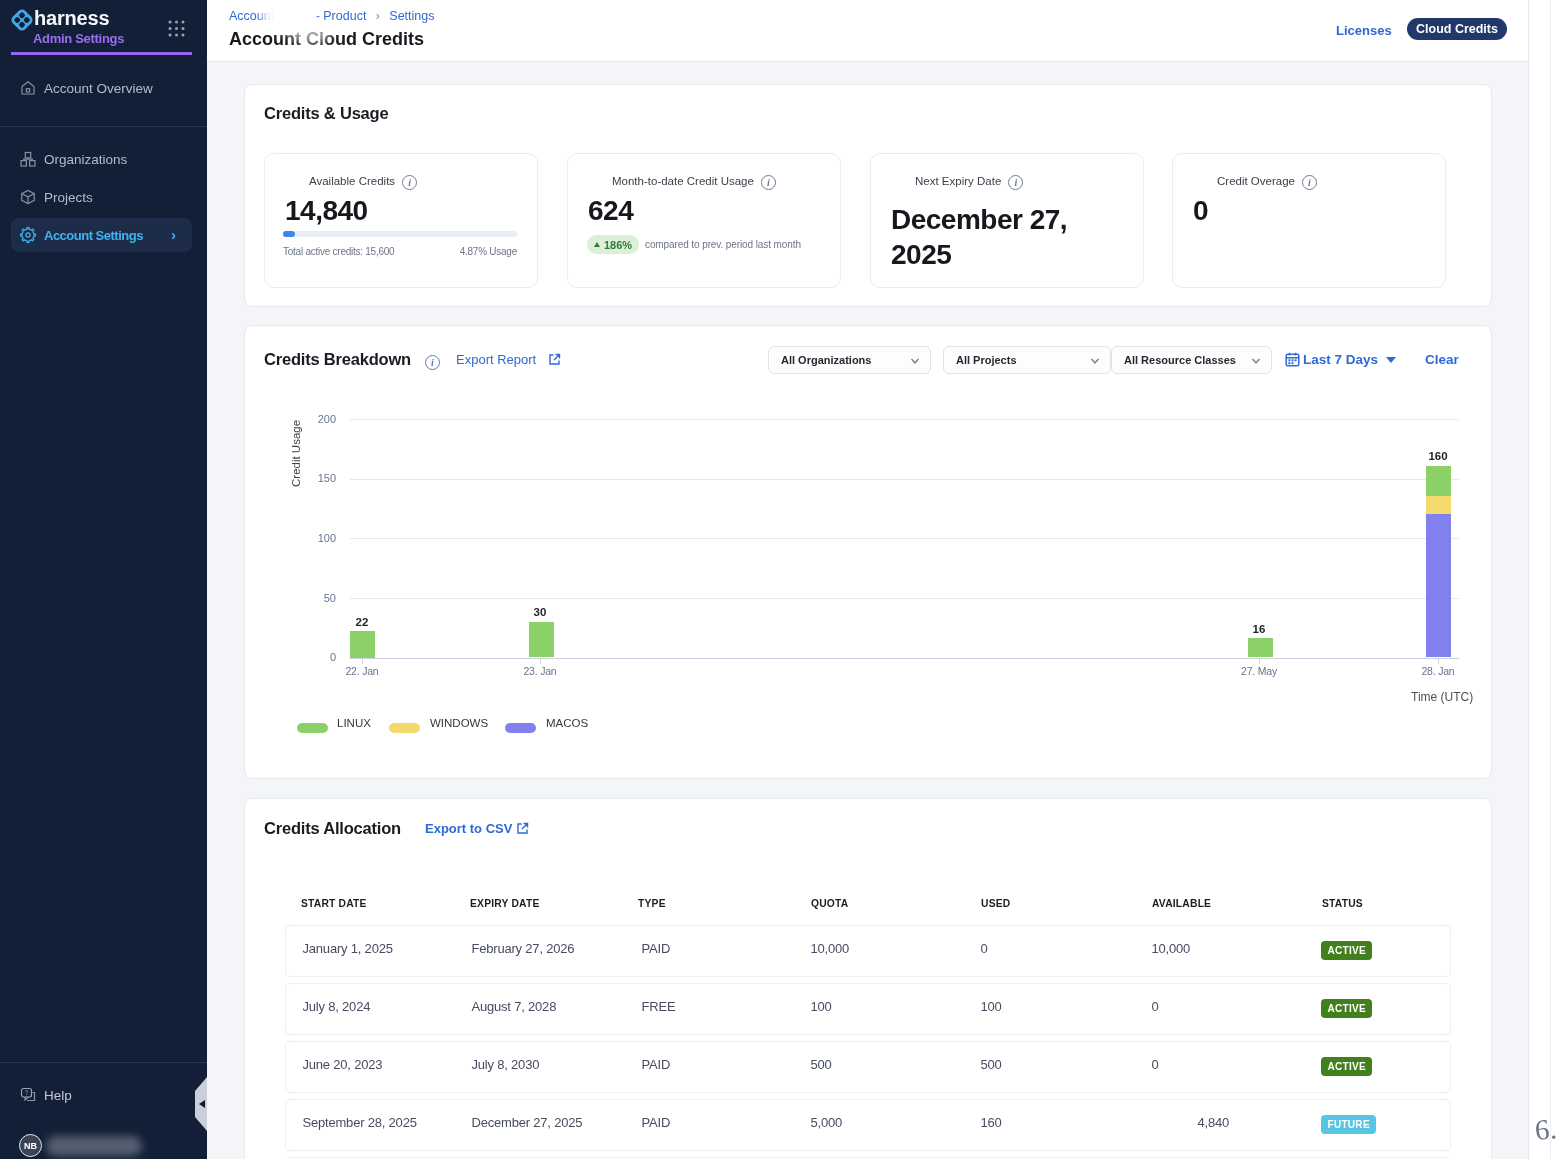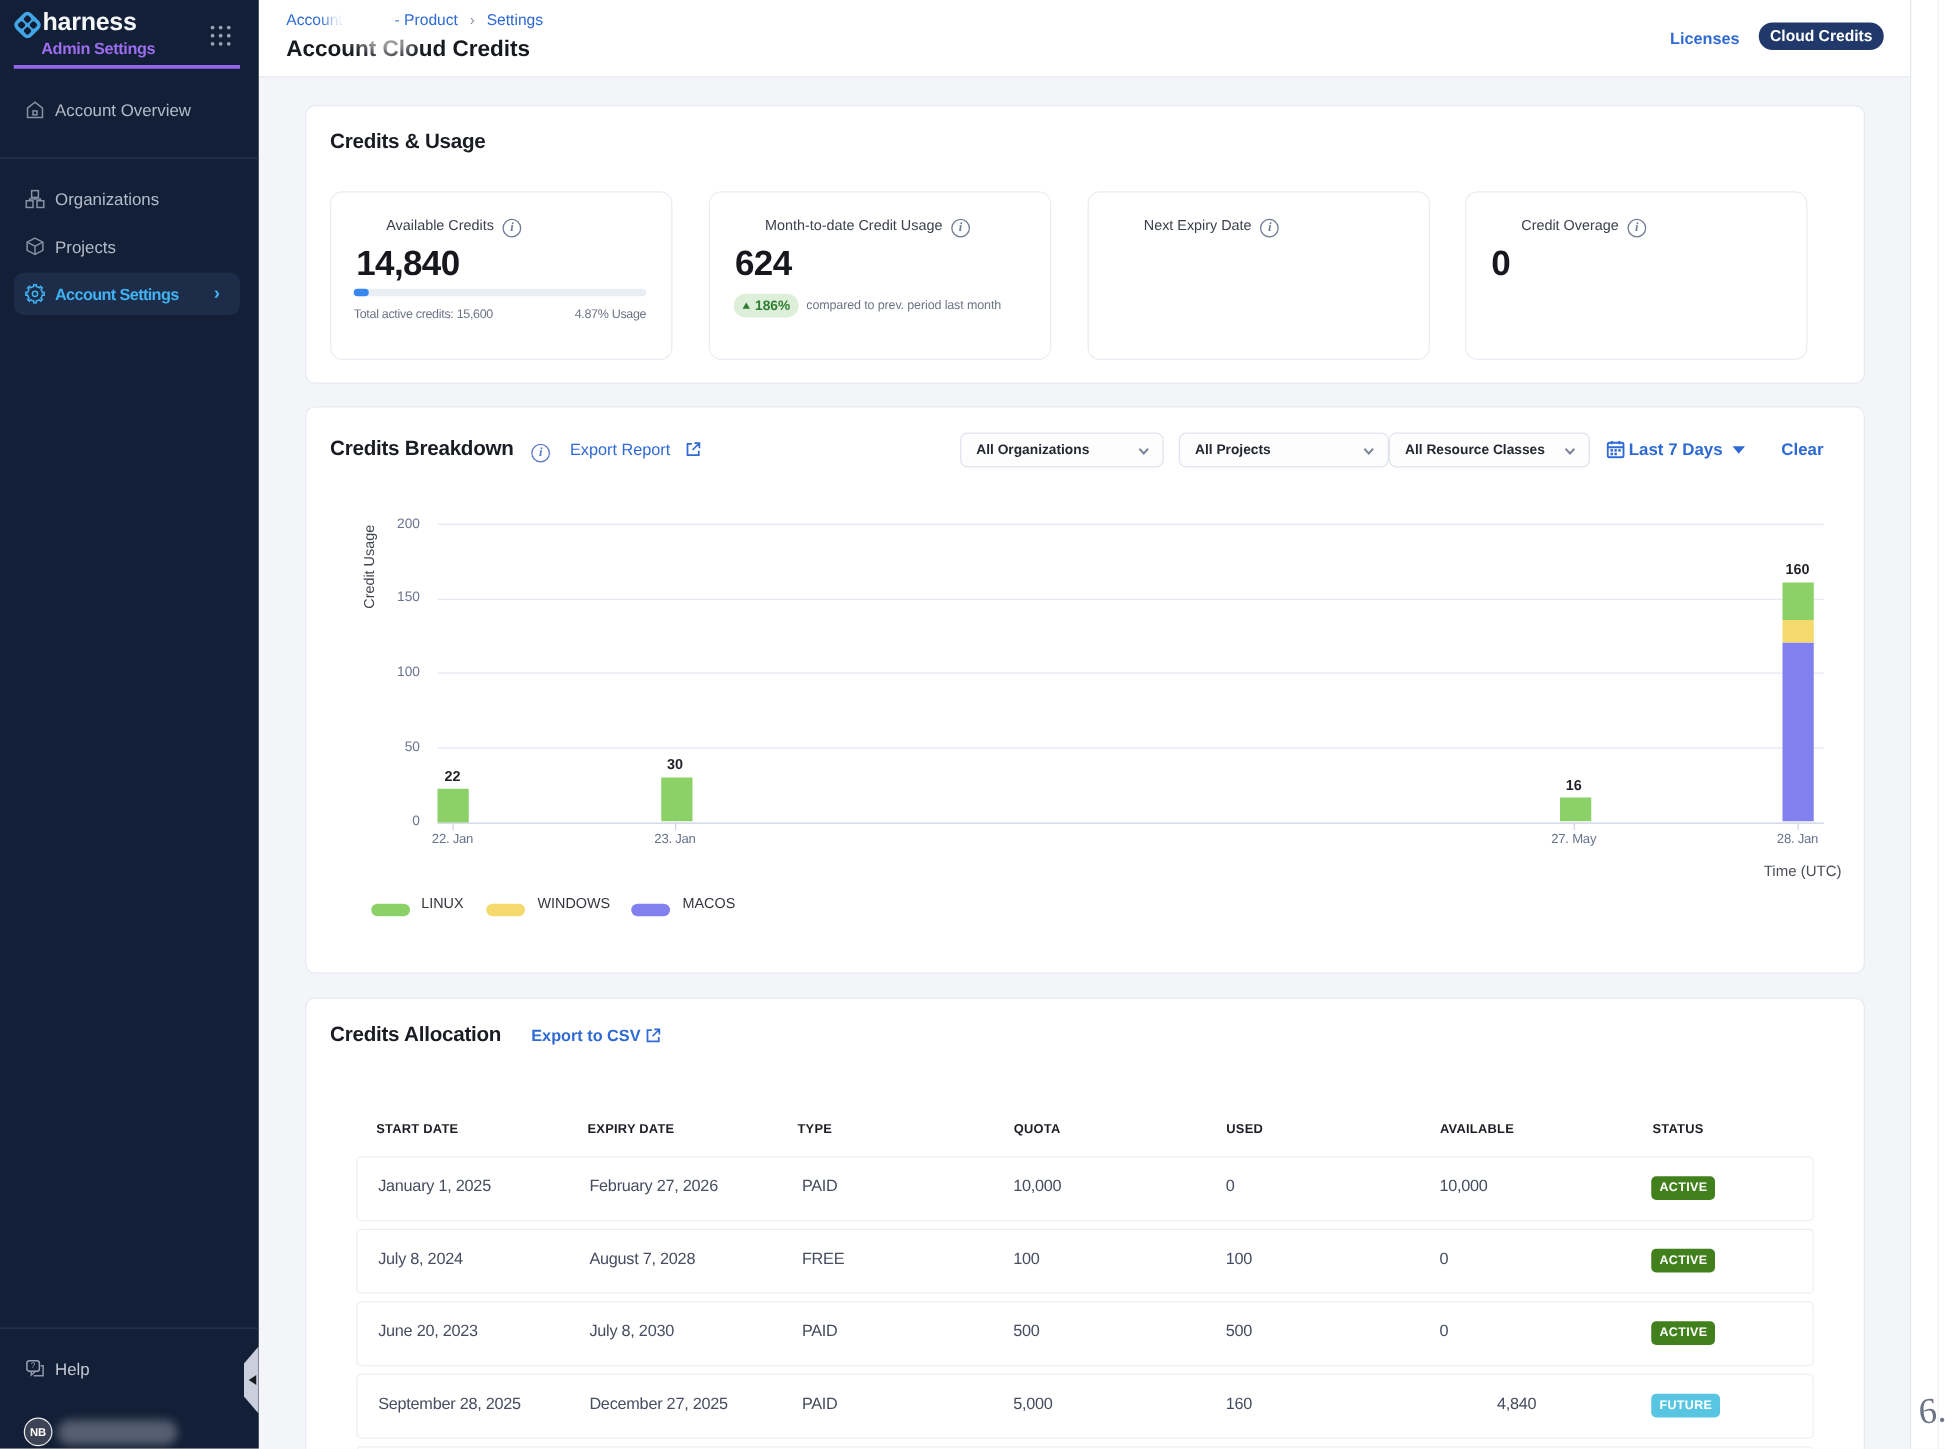--- a/index.html
+++ b/index.html
@@ -162,20 +162,21 @@
 
   <div class="statcard" style="left:322px;">
     <div class="statlabel">Month-to-date Credit Usage <span class="ii">i</span></div>
     <div class="bignum">624</div>
     <div class="abs" style="left:19px; top:81px; height:19px; padding:0 7px; background:#ddefd8; border-radius:10px; color:#2e7d33; font-size:11px; font-weight:bold; display:flex; align-items:center; gap:4px;"><span style="display:inline-block; width:0; height:0; border-left:3.5px solid transparent; border-right:3.5px solid transparent; border-bottom:5.5px solid #2e7d33;"></span>186%</div>
     <div class="abs" style="left:77px; top:85px; font-size:10px; letter-spacing:-0.1px; color:#6d7585; white-space:nowrap;">compared to prev. period last month</div>
   </div>
 
   <div class="statcard" style="left:625px;">
     <div class="statlabel">Next Expiry Date <span class="ii">i</span></div>
+    <div class="bignum" style="top:49px; line-height:34.5px;">December 27,<br>2025</div>
   </div>
 
   <div class="statcard" style="left:927px;">
     <div class="statlabel">Credit Overage <span class="ii">i</span></div>
     <div class="bignum">0</div>
   </div>
 </div>
 
 <div class="card" style="left:244px; top:325px; width:1248px; height:454px; z-index:2;">
   <h2 class="cardtitle" style="position:absolute; left:19px; top:24px;">Credits Breakdown</h2>

